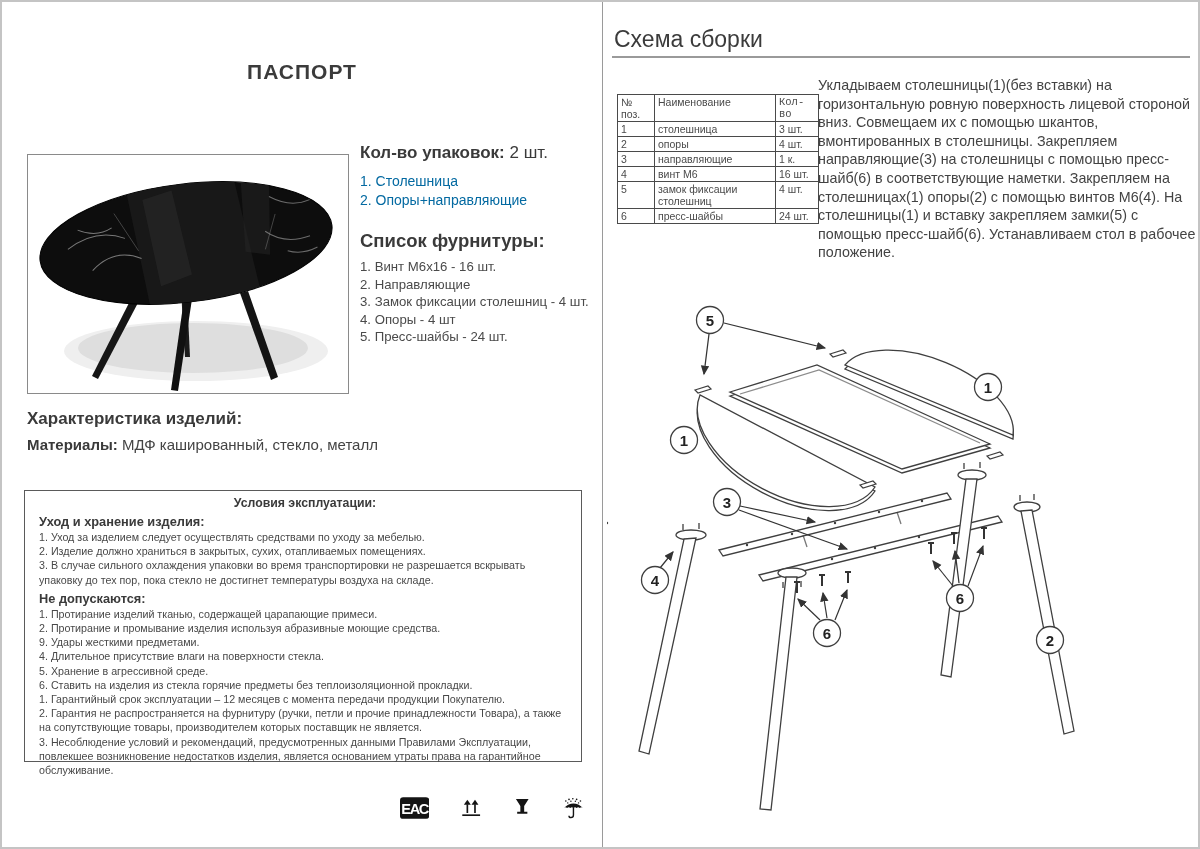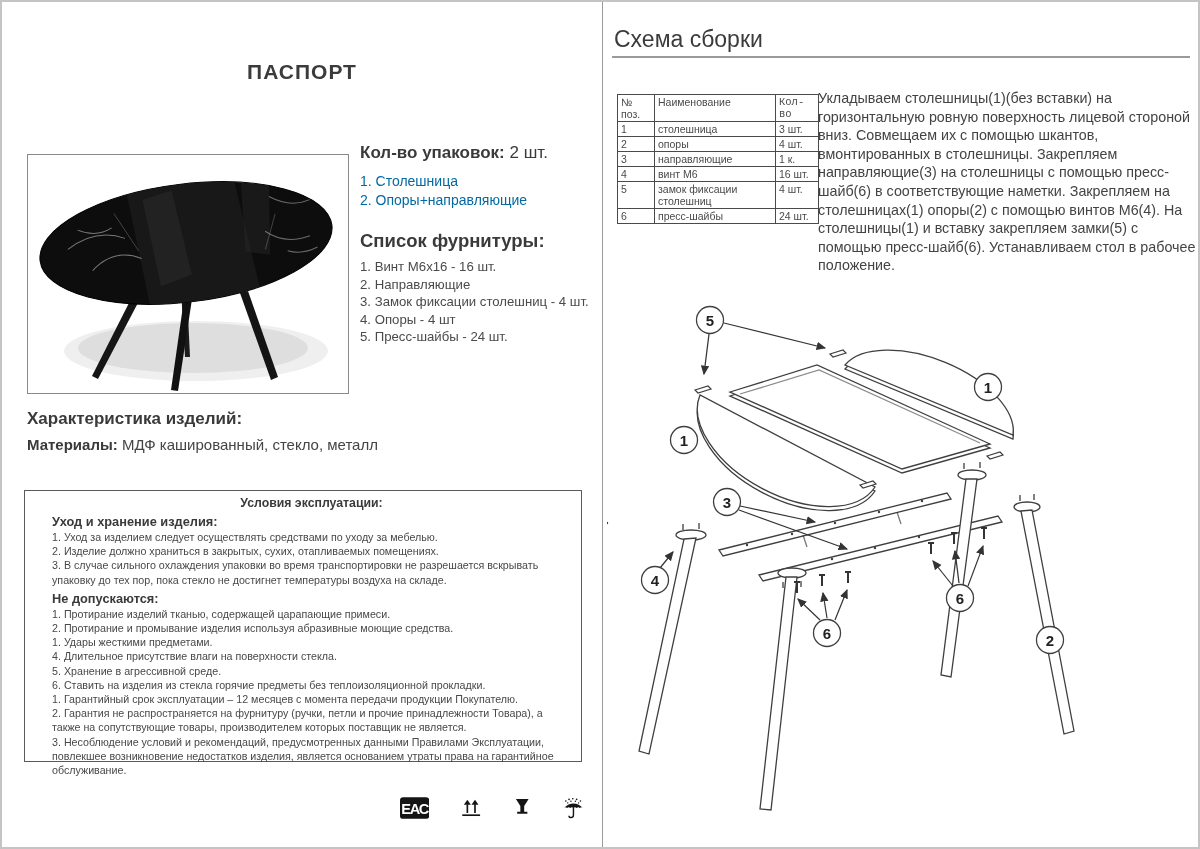--- a/index.html
+++ b/index.html
@@ -14,35 +14,35 @@
   .photo-box{left:25px;top:152px;width:320px;height:238px;border:1px solid #8a8a8a;background:#fff;}
   .pkg{left:358px;top:141px;width:235px;font-size:17px;}
   .pkg b{font-weight:bold;}
   .pkg-items{left:358px;top:170px;width:235px;font-size:14px;line-height:19px;color:#0369a1;}
   .hw-title{left:358px;top:228px;width:240px;font-size:18.5px;font-weight:bold;}
   .hw-items{left:358px;top:256px;width:240px;font-size:13.2px;line-height:17.5px;color:#4a4a4a;}
   .char-title{left:25px;top:407px;font-size:17px;font-weight:bold;}
   .materials{left:25px;top:434px;font-size:15px;color:#444;}
   .materials b{font-weight:bold;color:#3a3a3a;}
 
-  .cond-box{left:22px;top:488px;width:558px;height:272px;border:1px solid #5a5a5a;box-sizing:border-box;padding:5px 10px 0 27px;}
+  .cond-box{left:22px;top:488px;width:558px;height:272px;border:1px solid #5a5a5a;box-sizing:border-box;padding:5px 10px 0 14px;}
   .cond-title{text-align:center;font-size:12.3px;font-weight:bold;margin-bottom:4px;}
   .cond-sec-title{font-size:12.8px;font-weight:bold;margin:4px 0 1px 0;}
   .cond-item{font-size:10.7px;line-height:14.2px;color:#484848;}
 
   .decl{left:25px;top:806px;font-size:12.5px;color:#3c3c3c;}
   .marks{left:398px;top:786px;width:185px;height:40px;display:flex;align-items:center;gap:32px;}
 
   
   .r-title{left:612px;top:24px;font-size:23px;font-weight:normal;color:#3b3b3b;}
   .r-rule{left:610px;top:54px;width:578px;height:2px;background:#9a9a9a;}
   table.parts{left:615px;top:92px;border-collapse:collapse;font-size:10.5px;color:#4a4a4a;}
   table.parts th,table.parts td{border:1px solid #4a4a4a;padding:1px 3px;font-weight:normal;text-align:left;vertical-align:top;}
   .cw0{width:30px;} .cw1{width:114px;} .cw2{width:36px;font-family:Liberation Mono, monospace;}
-  .instr{left:816px;top:87px;width:380px;font-size:14.3px;line-height:18.6px;color:#434343;}
+  .instr{left:816px;top:74px;width:380px;font-size:14.3px;line-height:18.6px;color:#434343;}
 
   .diagram{left:605px;top:300px;}
   svg .ln{stroke:#3f3f3f;stroke-width:1.3;fill:none;}
   svg .fw{stroke:#3f3f3f;stroke-width:1.3;fill:#fff;}
   svg .lbl{font-family:"Liberation Sans",sans-serif;font-size:15px;font-weight:bold;fill:#222;}
 </style>
 </head>
 <body>
 
 <div class="page">
@@ -103,21 +103,21 @@
 
   <div class="abs cond-box">
     <div class="cond-title">Условия эксплуатации:</div>
     <div class="cond-sec-title">Уход и хранение изделия:</div>
     <div class="cond-item">1. Уход за изделием следует осуществлять средствами по уходу за мебелью.</div>
     <div class="cond-item">2. Изделие должно храниться в закрытых, сухих, отапливаемых помещениях.</div>
     <div class="cond-item">3. В случае сильного охлаждения упаковки во время транспортировки не разрешается вскрывать упаковку до тех пор, пока стекло не достигнет температуры воздуха на складе.</div>
     <div class="cond-sec-title">Не допускаются:</div>
     <div class="cond-item">1. Протирание изделий тканью, содержащей царапающие примеси.</div>
     <div class="cond-item">2. Протирание и промывание изделия используя абразивные моющие средства.</div>
-    <div class="cond-item">1. Удары жесткими предметами.</div>
+    <div class="cond-item">9. Удары жесткими предметами.</div>
     <div class="cond-item">4. Длительное присутствие влаги на поверхности стекла.</div>
     <div class="cond-item">5. Хранение в агрессивной среде.</div>
     <div class="cond-item">6. Ставить на изделия из стекла горячие предметы без теплоизоляционной прокладки.</div>
     <div class="cond-item">1. Гарантийный срок эксплуатации – 12 месяцев с момента передачи продукции Покупателю.</div>
     <div class="cond-item">2. Гарантия не распространяется на фурнитуру (ручки, петли и прочие принадлежности Товара), а также на сопутствующие товары, производителем которых поставщик не является.</div>
     <div class="cond-item">3. Несоблюдение условий и рекомендаций, предусмотренных данными Правилами Эксплуатации, повлекшее возникновение недостатков изделия, является основанием утраты права на гарантийное обслуживание.</div>
   </div>
 
 
   <div class="abs marks">

